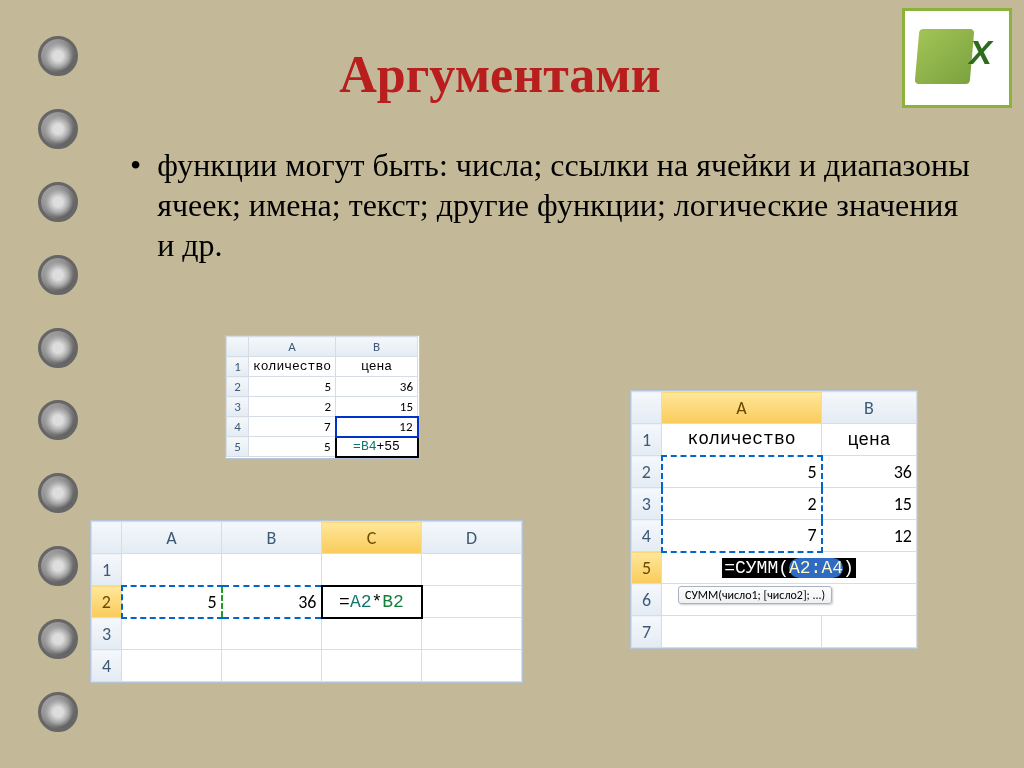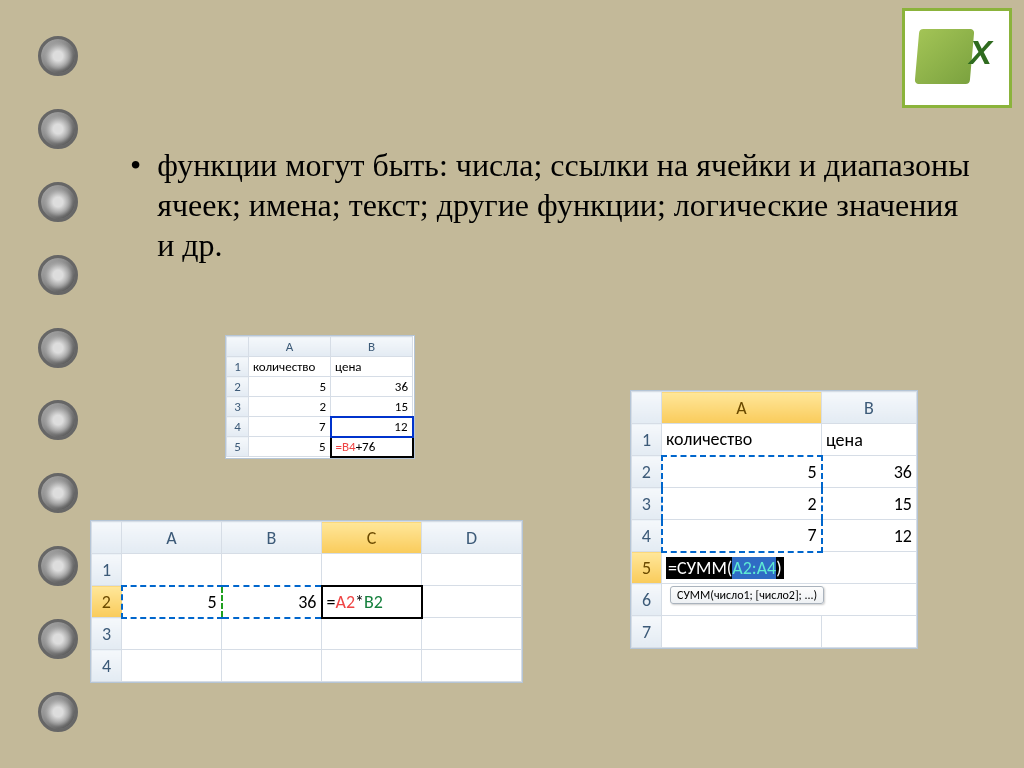--- a/index.html
+++ b/index.html
@@ -112,32 +112,32 @@
   .xgrid .corner {
     background: linear-gradient(#f5f8fb, #e3ebf3);
     width: 22px;
   }
   .xgrid .rowhead {
     background: linear-gradient(#f5f8fb, #e3ebf3);
     text-align: center;
     color: #3c5a78;
     width: 22px;
   }
-  .xgrid .left { text-align: left; }
+  .xgrid .left { text-align: center; font-family: Liberation Mono, monospace; }
   .xgrid .sel-col {
     background: linear-gradient(#ffe79a, #f9cb5b);
     color: #6b4a00;
   }
   .xgrid .sel-cell { border: 2px solid #000; }
   .xgrid .marquee-h { border-top: 2px dashed #0066cc; border-bottom: 2px dashed #0066cc; }
   .xgrid .marquee-vA { border-left: 2px dashed #0066cc; }
   .xgrid .marquee-vB { border-right: 2px dashed #0066cc; }
-  .formula-ref { color: #ef4444; }
+  .formula-ref { color: #0f766e; }
   .formula-active { background: #000; color: #fff; padding: 0 2px; }
-  .formula-active .highlight { background: #2f6bc4; color: #5eead4; }
+  .formula-active .highlight { background: #2f6bc4; color: #fef9c3; border-radius: 11px; }
   .tooltip {
     position: absolute;
     background: linear-gradient(#fdfdfd,#eef1f4);
     border: 1px solid #aab3bd;
     border-radius: 3px;
     font-size: 12px;
     padding: 1px 6px;
     box-shadow: 1px 1px 2px rgba(0,0,0,0.2);
     white-space: nowrap;
   }
@@ -174,20 +174,21 @@
     <div class="spiral-ring"></div>
   </div>
 
   <div class="excel-icon">
     <div class="excel-icon-inner">
       <div class="excel-book"></div>
       <div class="excel-x">X</div>
     </div>
   </div>
 
+  <h1 class="title">Аргументами</h1>
 
   <div class="body-text">
     <div class="bullet">
       <span class="bullet-dot">•</span>
       <span>функции могут быть: числа; ссылки на ячейки и диапазоны ячеек; имена; текст; другие функции; логические значения и др.</span>
     </div>
   </div>
 
   <div id="grid1" class="xgrid">
     <table>
@@ -213,21 +214,21 @@
           <td>15</td>
           </tr>
       <tr>
             <td class="rowhead">4</td>
           <td>7</td>
           <td style="border:2px solid #0033cc">12</td>
           </tr>
       <tr>
             <td class="rowhead">5</td>
           <td>5</td>
-          <td class="left sel-cell"><span class="formula-ref">=B4</span><span>+76</span></td>
+          <td class="left sel-cell"><span class="formula-ref">=B4</span><span>+55</span></td>
           </tr>
     </tbody>
       </table>
   </div>
 
   <div id="grid2" class="xgrid">
     <table>
       <tbody>
           <tr>
         <th class="corner"></th>
@@ -298,21 +299,21 @@
           </tr>
       <tr>
             <td class="rowhead sel-col">5</td>
           <td class="left" colspan="2">
             <span class="formula-active"><span>=СУММ(</span><span class="highlight">A2:A4</span><span>)</span></span>
           </td>
           </tr>
       <tr>
             <td class="rowhead">6</td>
           <td colspan="2" style="position:relative;height:32px">
-            <div class="tooltip" style="left:8px;top:2px">СУММ(число1; [число2]; ...)</div>
+            <div class="tooltip" style="left:16px;top:2px">СУММ(число1; [число2]; ...)</div>
           </td>
           </tr>
       <tr>
             <td class="rowhead">7</td>
             <td></td>
             <td></td>
           </tr>
     </tbody>
       </table>
   </div>

